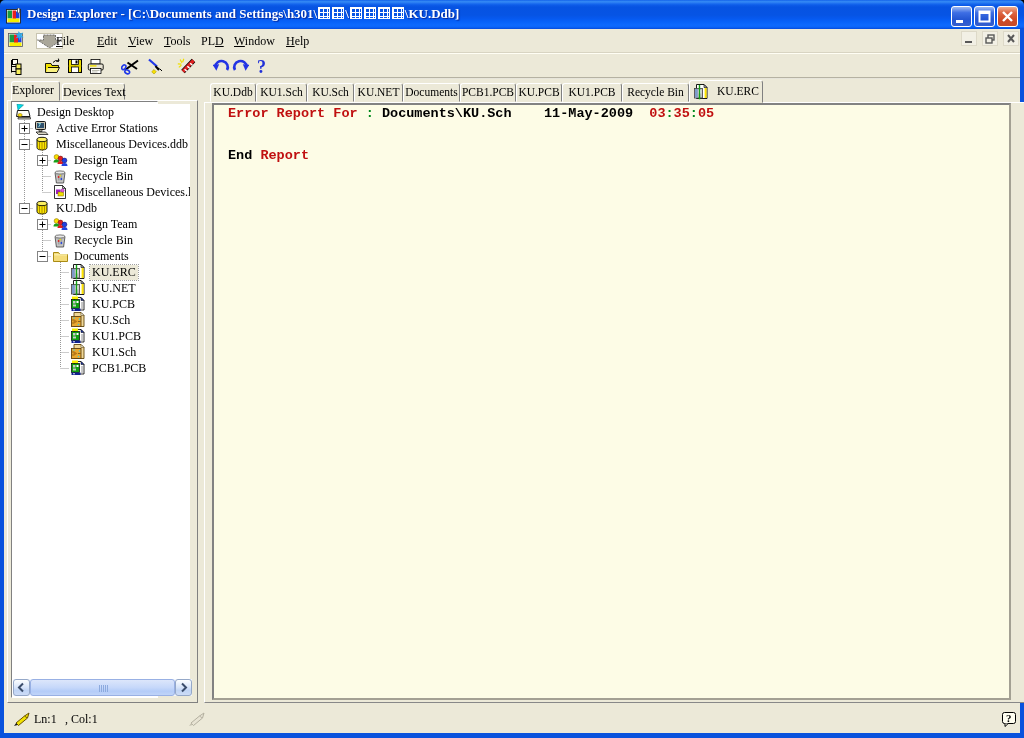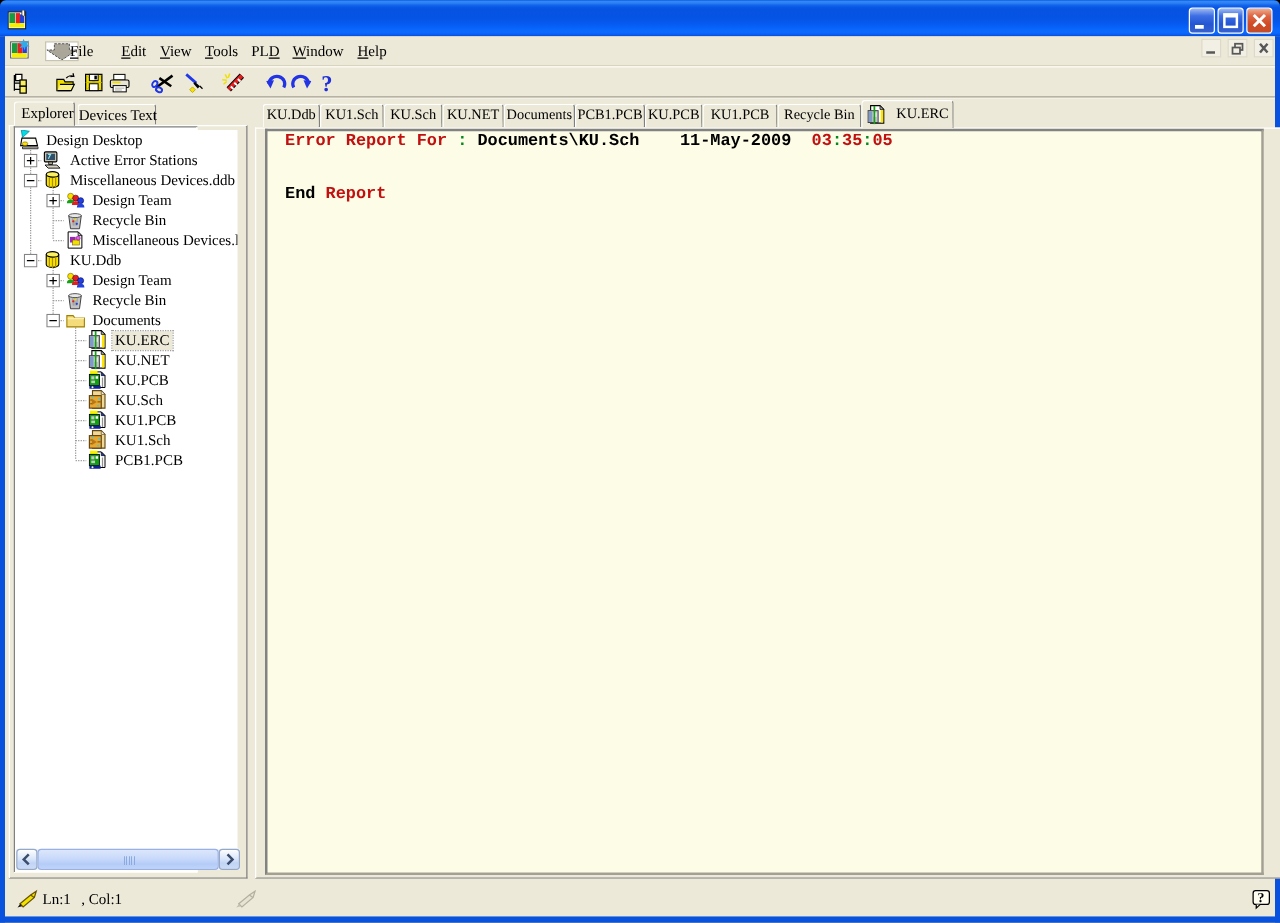--- a/index.html
+++ b/index.html
@@ -49,21 +49,21 @@
   .tico { position:absolute; top:4px; }
   
   #client { position:absolute; left:4px; top:77px; width:1016px; height:626px; background:#ece9d8; }
   #clientedge { position:absolute; left:0px; top:0px; width:1016px; height:2px; background:linear-gradient(180deg,#9c9886,#fffef6); }
   
   #lpanel { position:absolute; left:3px; top:4px; width:191px; height:622px; }
   #lp-box { position:absolute; left:0; top:19px; width:191px; height:603px;
      border:1px solid; border-color:#fff #808080 #808080 #fff; background:#ece9d8; }
   .ltab { position:absolute; top:2px; height:20px; background:#ece9d8; white-space:nowrap;
      border:1px solid; border-color:#fff #808080 transparent #fff; border-radius:3px 3px 0 0;
-     font-size:12px; text-align:right; line-height:16px; z-index:3; }
+     font-size:12px; text-align:left; line-height:16px; z-index:3; }
   #ltab1 { left:4px; width:49px; top:0px; height:20px; border-bottom:1px solid #ece9d8; }
   #ltab2 { left:55px; width:63px; height:17px; }
   #treebox { position:absolute; left:4px; top:20px; width:147px; height:597px;
      border:1px solid; border-color:#808080 #fff #fff #808080; background:#fff; }
   #tree { position:absolute; left:1px; top:2px; width:177px; height:576px; overflow:hidden; background:#fff; }
   .trow { position:absolute; left:0; height:16px; font-size:12px; white-space:nowrap; color:#000; }
   .trow .lbl { position:absolute; top:1px; }
   .sel { background:#ece9d8; outline:1px dotted #a0a0a0; padding:0 2px; margin-left:-2px; }
   .ticon { position:absolute; top:0px; width:16px; height:16px; }
   .pm { position:absolute; width:11px; height:11px; }
@@ -104,20 +104,21 @@
   <div id="frame"></div>
   <div id="titlebar">
     <svg id="title-ico" width="16" height="16">
         <rect x="0.5" y="1.5" width="14" height="13.5" fill="#fff" stroke="#222" stroke-width="0.9"></rect>
         <rect x="1.5" y="2.5" width="4.5" height="8" fill="#1a9a40"></rect>
         <rect x="6.5" y="2.5" width="3.5" height="9" fill="#e82020"></rect>
         <rect x="10" y="3.5" width="3.5" height="7" fill="#2040e0"></rect>
         <rect x="1.5" y="10.5" width="12" height="3.5" fill="#f6f000"></rect>
         <path d="M11.5,0 h2.2 v4 l-1.1,1.4 l-1.1,-1.4 z" fill="#fff" stroke="#333" stroke-width="0.7"></path>
       </svg>
+    <span id="title-txt">Design Explorer - [C:\Documents and Settings\h301\<span class="cjk"></span><span class="cjk"></span>\<span class="cjk"></span><span class="cjk"></span><span class="cjk"></span><span class="cjk"></span>\KU.Ddb]</span>
     <span class="tbtn" id="btn-min">
         <svg width="19" height="19">
           <rect x="4" y="13" width="7" height="3" fill="#fff"></rect>
         </svg>
       </span>
     <span class="tbtn" id="btn-max">
         <svg width="19" height="19">
           <rect x="4.5" y="4.5" width="10" height="10" fill="none" stroke="#fff" stroke-width="2"></rect>
           <rect x="4" y="4" width="11" height="3" fill="#fff"></rect>
         </svg>

